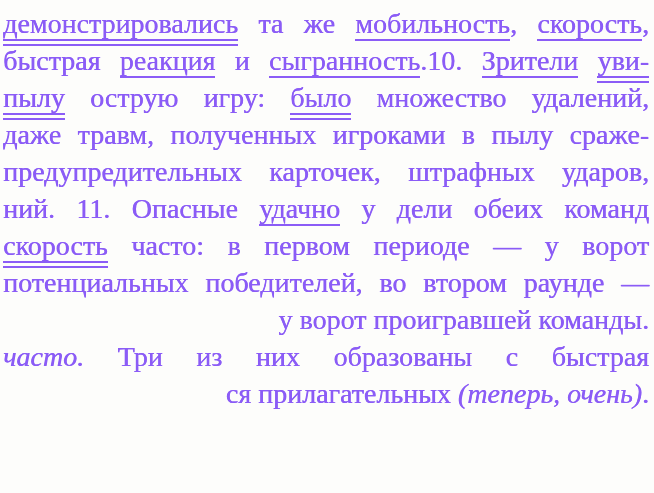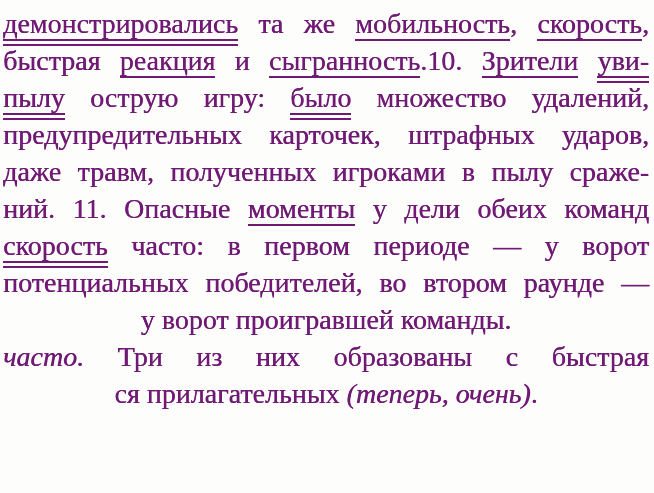--- a/index.html
+++ b/index.html
@@ -10,26 +10,26 @@
     position: relative;
     width: 654px;
     height: 493px;
     box-sizing: border-box;
     background: #fdfdfb;
     overflow: hidden;
     padding: 5px 5px 0 3px;
     font-family: "Liberation Serif", "DejaVu Serif", serif;
     font-size: 28px;
     line-height: 37px;
-    color: #701a75;
+    color: #8b5cf6;
     text-shadow: 0.4px 0 0 currentColor; 
   }
   .line {
     white-space: normal;
-    text-align: center;
+    text-align: right;
   }
   .line.just {
     text-align: justify;
     text-align-last: justify;
   }
   .line.indent {
     text-indent: 33px;
   }
   .it { font-style: italic; }
   .u1 {
@@ -57,21 +57,21 @@
     fill: none;
   }
 </style>
 </head>
 <body>
 
 <div class="page">
     <div class="line just"><span class="u2">демонстрировались</span><span> та же </span><span class="u1">мобильность</span><span>, </span><span class="u1">скорость</span><span>,</span></div>
     <div class="line just"><span>быстрая </span><span class="u1">реакция</span><span> и </span><span class="u1">сыгранность</span><span>.10. </span><span class="u1">Зрители</span><span> </span><span class="u2">уви-</span></div>
     <div class="line just"><span class="u2">пылу</span><span> острую игру: </span><span class="u2">было</span><span> множество удалений,</span></div>
+    <div class="line just"><span>даже травм, полученных игроками в пылу сраже-</span></div>
     <div class="line just"><span>предупредительных карточек, штрафных ударов,</span></div>
-    <div class="line just"><span>даже травм, полученных игроками в пылу сраже-</span></div>
-    <div class="line just"><span>ний. 11. Опасные </span><span class="u1">моменты</span><span> у дели обеих команд</span></div>
+    <div class="line just"><span>ний. 11. Опасные </span><span class="u1">удачно</span><span> у дели обеих команд</span></div>
     <div class="line just"><span class="u2">скорость</span><span> часто: в первом периоде — у ворот</span></div>
     <div class="line just"><span>потенциальных победителей, во втором раунде —</span></div>
     <div class="line"><span>у ворот проигравшей команды.</span></div>
     <div class="line just"><span class="it">часто.</span><span> Три из них образованы с быстрая</span></div>
     <div class="line"><span>ся прилагательных </span><span class="it">(теперь, очень)</span><span>.</span></div>
   </div>
 
 </body></html>

